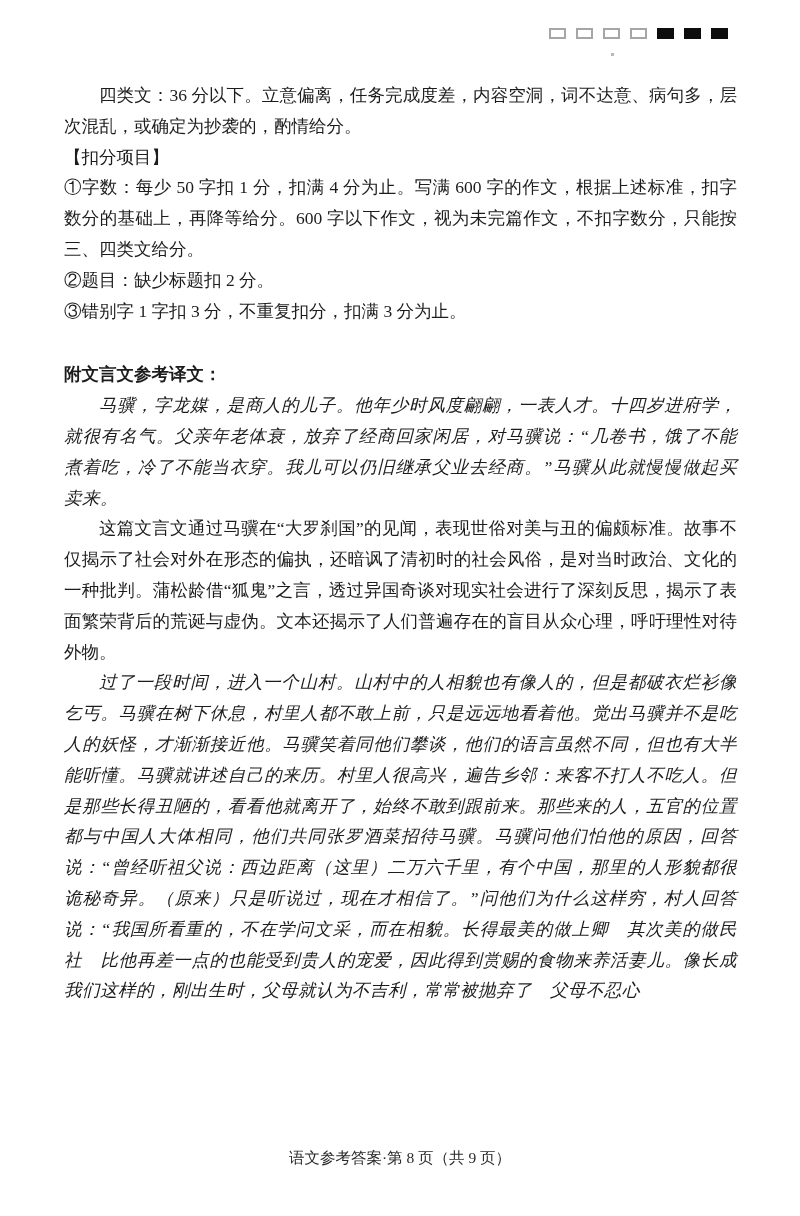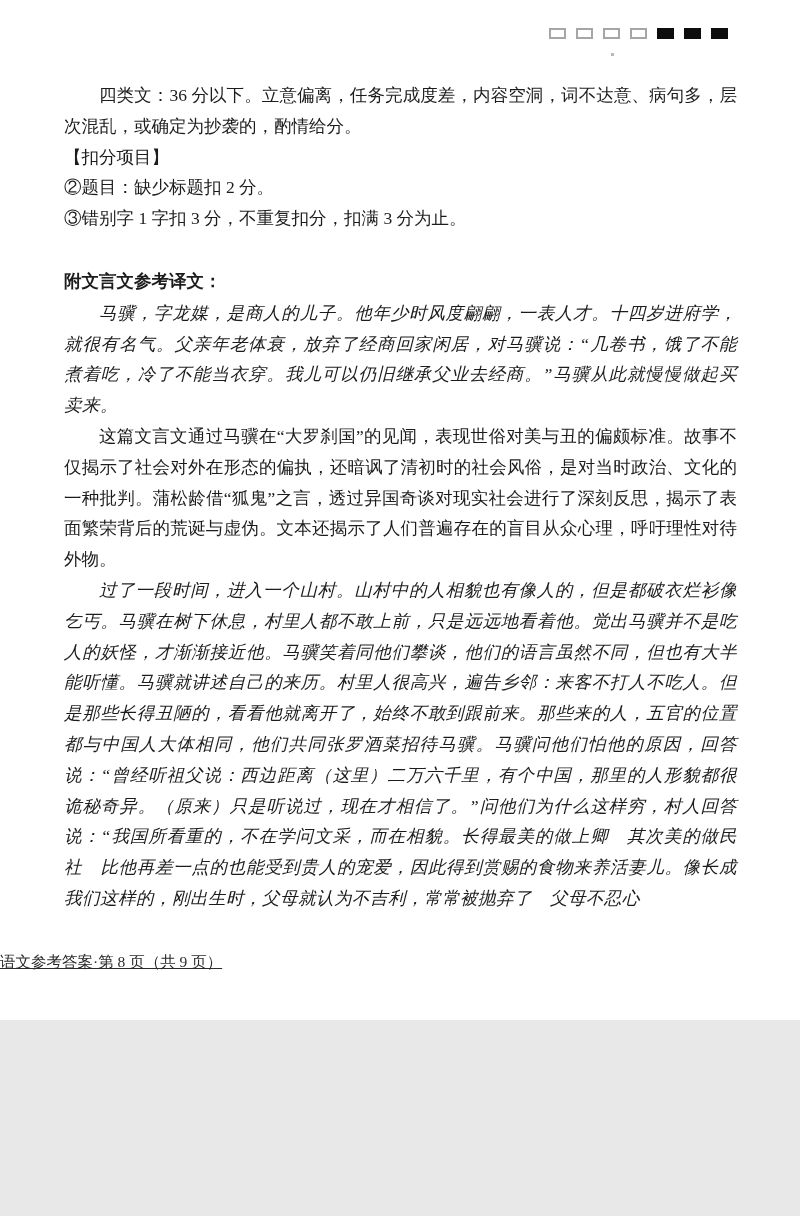--- a/index.html
+++ b/index.html
@@ -1,19 +1,19 @@
 <!DOCTYPE html>
 <html><head>
 <meta charset="utf-8">
 <style>
   html, body { margin: 0; padding: 0; background: #e8e8e8; }
   .page {
     position: relative;
     width: 800px;
-    height: 1020px;
+    height: 1216px;
     margin: 0 auto;
     background: #ffffff;
     color: #1c1c1c;
     font-family: "Liberation Serif", "DejaVu Serif", serif;
     overflow: hidden;
   }
   
   .squares {
     position: absolute;
     top: 28px;
@@ -37,39 +37,38 @@
   }
   .content p {
     margin: 0;
     font-size: 17.5px;
     line-height: 30.8px;
     text-align: justify;
     word-break: break-all;
   }
   .indent { text-indent: 2em; }
   .trans-heading {
-    font-family: Liberation Mono, monospace;
+    font-family: Liberation Serif, serif;
     font-weight: bold;
     margin-top: 33px !important;
     text-align: left;
   }
   .script {
     font-style: italic;
     line-height: 31.8px;
     letter-spacing: 0.5px;
   }
   .footer {
     position: absolute;
     bottom: 47px;
     left: 0;
     width: 100%;
-    text-align: left;
+    text-align: center;
     font-size: 15.5px;
     color: #2a2a2a;
-    text-decoration: underline;
   }
 </style>
 </head>
 <body>
 
 <div class="page">
 
   <div class="squares">
       <span class="sq outline"></span>
       <span class="sq outline"></span>
@@ -77,20 +76,21 @@
       <span class="sq outline"></span>
       <span class="sq filled"></span>
       <span class="sq filled"></span>
       <span class="sq filled"></span>
     </div>
   <div class="stray-dot"></div>
 
   <div class="content">
     <p class="indent">四类文：36 分以下。立意偏离，任务完成度差，内容空洞，词不达意、病句多，层次混乱，或确定为抄袭的，酌情给分。</p>
     <p>【扣分项目】</p>
+    <p>①字数：每少 50 字扣 1 分，扣满 4 分为止。写满 600 字的作文，根据上述标准，扣字数分的基础上，再降等给分。600 字以下作文，视为未完篇作文，不扣字数分，只能按三、四类文给分。</p>
     <p>②题目：缺少标题扣 2 分。</p>
     <p>③错别字 1 字扣 3 分，不重复扣分，扣满 3 分为止。</p>
 
     <p class="trans-heading">附文言文参考译文：</p>
     <p class="indent script">马骥，字龙媒，是商人的儿子。他年少时风度翩翩，一表人才。十四岁进府学，就很有名气。父亲年老体衰，放弃了经商回家闲居，对马骥说：“几卷书，饿了不能煮着吃，冷了不能当衣穿。我儿可以仍旧继承父业去经商。”马骥从此就慢慢做起买卖来。</p>
 
     <p class="indent">这篇文言文通过马骥在“大罗刹国”的见闻，表现世俗对美与丑的偏颇标准。故事不仅揭示了社会对外在形态的偏执，还暗讽了清初时的社会风俗，是对当时政治、文化的一种批判。蒲松龄借“狐鬼”之言，透过异国奇谈对现实社会进行了深刻反思，揭示了表面繁荣背后的荒诞与虚伪。文本还揭示了人们普遍存在的盲目从众心理，呼吁理性对待外物。</p>
     <p class="indent script">过了一段时间，进入一个山村。山村中的人相貌也有像人的，但是都破衣烂衫像乞丐。马骥在树下休息，村里人都不敢上前，只是远远地看着他。觉出马骥并不是吃人的妖怪，才渐渐接近他。马骥笑着同他们攀谈，他们的语言虽然不同，但也有大半能听懂。马骥就讲述自己的来历。村里人很高兴，遍告乡邻：来客不打人不吃人。但是那些长得丑陋的，看看他就离开了，始终不敢到跟前来。那些来的人，五官的位置都与中国人大体相同，他们共同张罗酒菜招待马骥。马骥问他们怕他的原因，回答说：“曾经听祖父说：西边距离（这里）二万六千里，有个中国，那里的人形貌都很诡秘奇异。（原来）只是听说过，现在才相信了。”问他们为什么这样穷，村人回答说：“我国所看重的，不在学问文采，而在相貌。长得最美的做上卿　其次美的做民社　比他再差一点的也能受到贵人的宠爱，因此得到赏赐的食物来养活妻儿。像长成我们这样的，刚出生时，父母就认为不吉利，常常被抛弃了　父母不忍心</p>
   </div>
 

